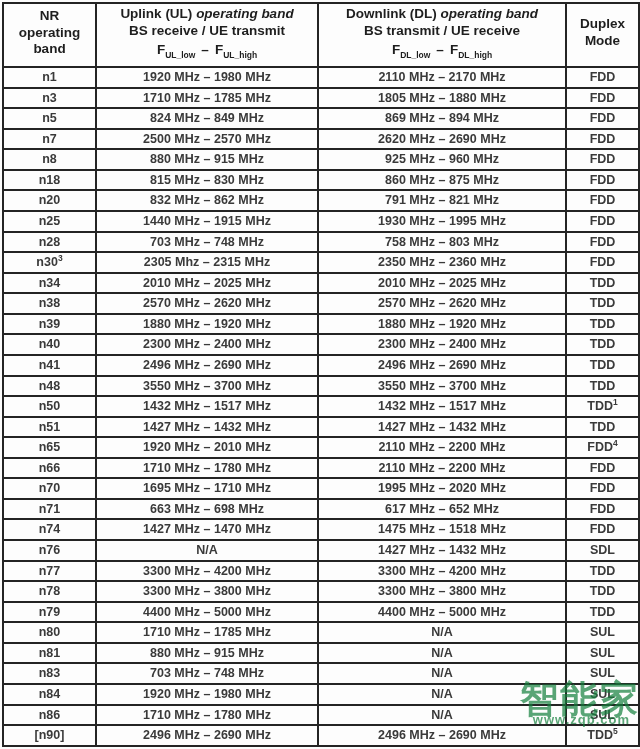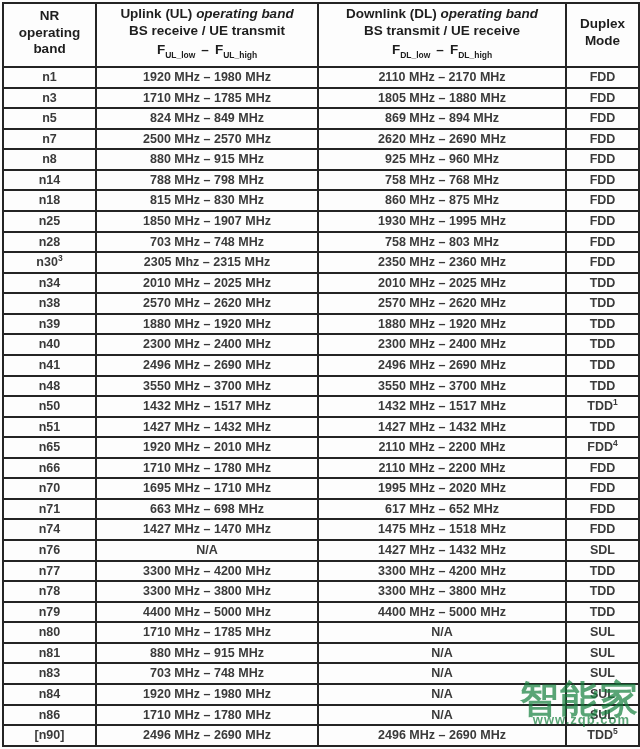--- a/index.html
+++ b/index.html
@@ -144,34 +144,34 @@
           <td>2620 MHz – 2690 MHz</td>
           <td>FDD</td>
         </tr>
         <tr>
           <td>n8</td>
           <td>880 MHz – 915 MHz</td>
           <td>925 MHz – 960 MHz</td>
           <td>FDD</td>
         </tr>
         <tr>
-          <td>n14</td>
-          <td>788 MHz – 798 MHz</td>
-          <td>758 MHz – 768 MHz</td>
-          <td>FDD</td>
-        </tr>
-        <tr>
           <td>n18</td>
           <td>815 MHz – 830 MHz</td>
           <td>860 MHz – 875 MHz</td>
           <td>FDD</td>
         </tr>
         <tr>
+          <td>n20</td>
+          <td>832 MHz – 862 MHz</td>
+          <td>791 MHz – 821 MHz</td>
+          <td>FDD</td>
+        </tr>
+        <tr>
           <td>n25</td>
-          <td>1850 MHz – 1907 MHz</td>
+          <td>1440 MHz – 1915 MHz</td>
           <td>1930 MHz – 1995 MHz</td>
           <td>FDD</td>
         </tr>
         <tr>
           <td>n28</td>
           <td>703 MHz – 748 MHz</td>
           <td>758 MHz – 803 MHz</td>
           <td>FDD</td>
         </tr>
         <tr>

